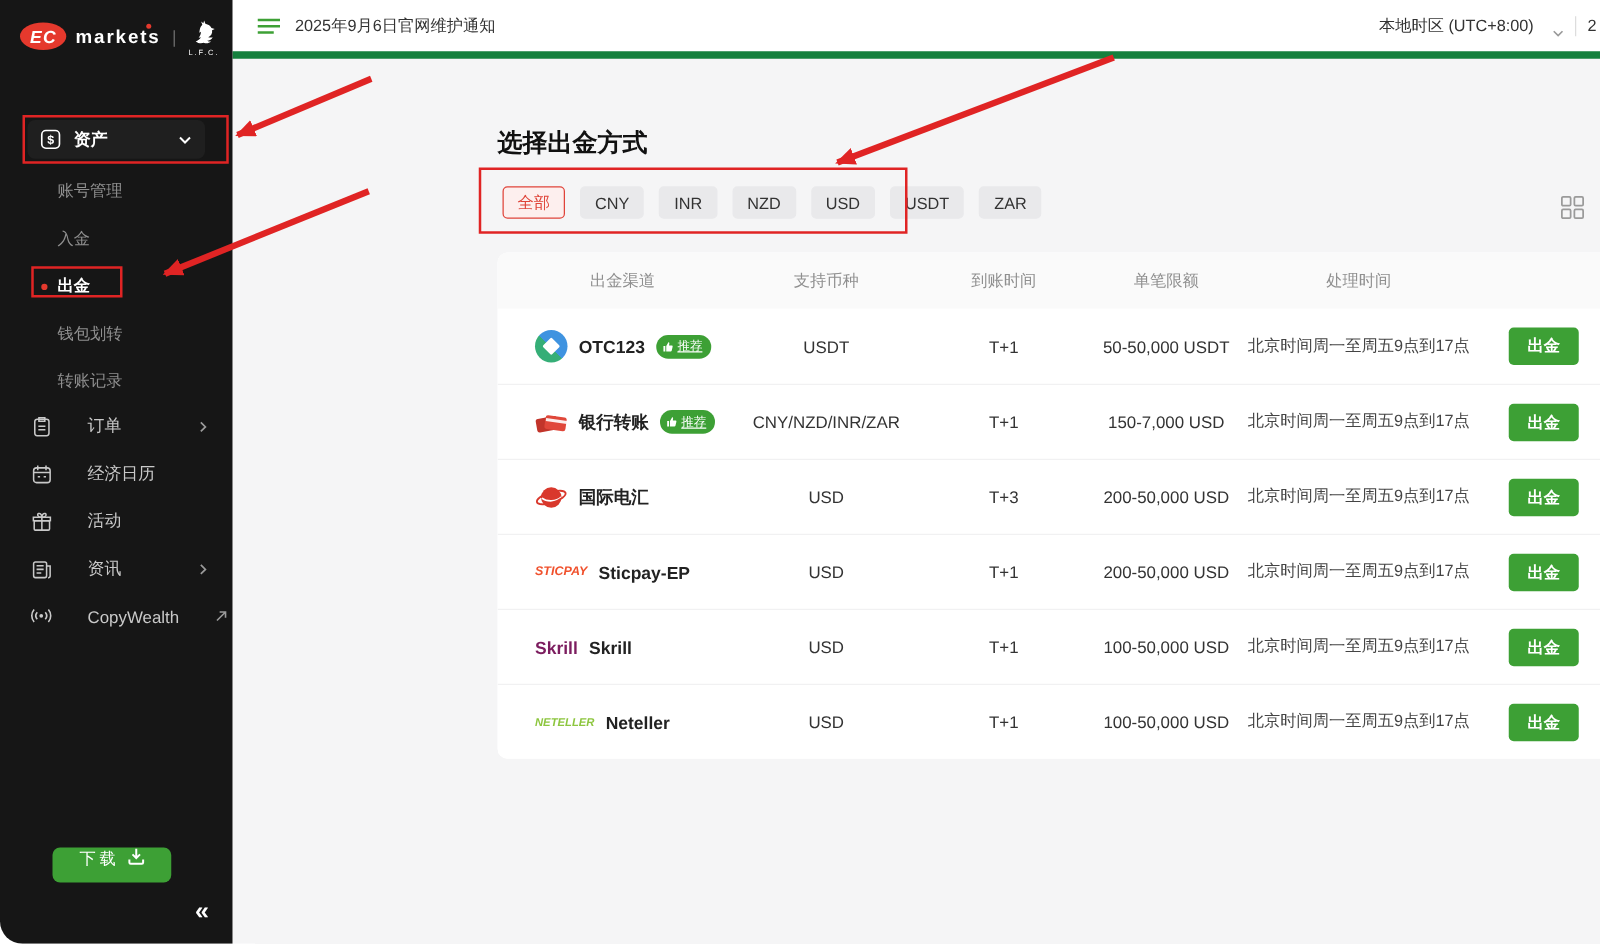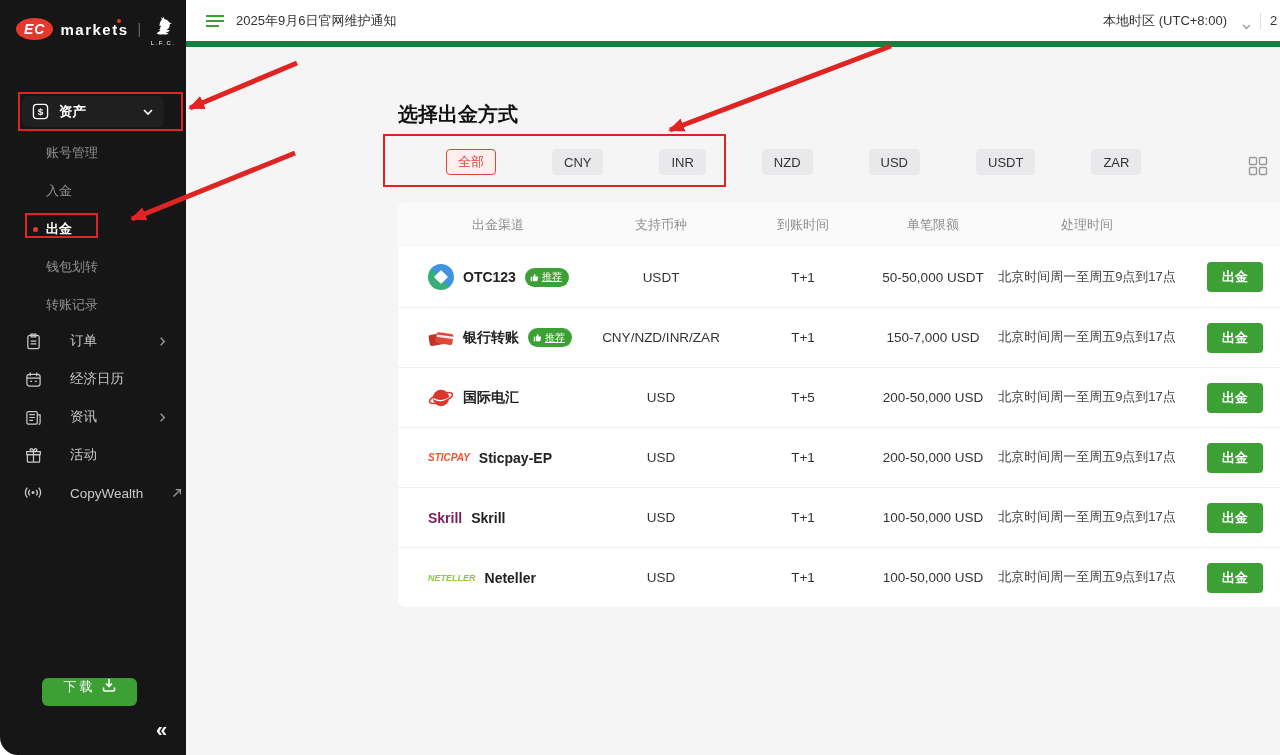--- a/index.html
+++ b/index.html
@@ -53,21 +53,21 @@
   .topbar-right { margin-left:auto; display:flex; align-items:center; gap:9px; color:#333; font-size:13px; }
   .tz { display:flex; align-items:flex-end; gap:15px; cursor:pointer; }
   .vdiv { width:1px; height:16px; background:#ddd; }
   .clipped { width:10px; overflow:hidden; white-space:nowrap; color:#333; }
 
   
   .main-bg { position:absolute; left:186px; top:47px; width:1094px; height:708px; background:#f5f5f6; }
   .page-title { position:absolute; left:398px; top:101px; font-size:20px; font-weight:700; color:#111; z-index:6; }
   .chips { position:absolute; left:402px; top:149px; display:flex; gap:12px; z-index:6; }
   .chip { height:26px; padding:0 11px; display:flex; align-items:center; background:#e9e9eb;
-    border:1px solid #e9e9eb; border-radius:4px; font-size:13px; color:#333; cursor:pointer;margin-left:44px; }
+    border:1px solid #e9e9eb; border-radius:4px; font-size:13px; color:#333; cursor:pointer; }
   .chip.selected { background:#fdefee; border-color:#e0443a; color:#df4338; }
   .grid-icon { position:absolute; left:1248px; top:156px; cursor:pointer; z-index:6; }
 
   .card { position:absolute; left:398px; top:202px; width:882px; height:405px; background:#fff;
     border-radius:8px 0 0 8px; z-index:6; overflow:hidden; }
   .thead, .trow { display:grid; grid-template-columns:200px 126px 158px 102px 206px 1fr; align-items:center; }
   .thead { height:45px; background:#fafafa; color:#8f8f8f; font-size:13px; }
   .thead div { text-align:center; }
   .trow { height:60px; border-top:1px solid #f1f1f2; background:#fff; }
   .cell-channel { display:flex; align-items:center; gap:9px; padding-left:30px; }
@@ -168,42 +168,42 @@
           <rect x="2" y="3.5" width="14" height="12.5" rx="2.5"></rect>
             <path d="M2 7.5h14M5.5 1.5v4M12.5 1.5v4"></path>
             <path d="M5.5 11h2M10.5 11h2"></path>
         </svg>
       </span>
       <span>经济日历</span>
     </div>
     <div class="menu-item">
       <span class="m-icon">
         <svg width="17" height="17" viewBox="0 0 18 18" fill="none" stroke="#c9c9c9" stroke-width="1.3">
+          <rect x="2.5" y="8" width="13" height="8" rx="1"></rect>
+            <path d="M1.8 5h14.4v3H1.8z"></path>
+            <path d="M9 5v11"></path>
+          <path d="M9 5C9 5 6 5 5.5 3.5 5 2 7 1.3 8 2.4 9 3.4 9 5 9 5zM9 5c0 0 3 0 3.5-1.5C13 2 11 1.3 10 2.4 9 3.4 9 5 9 5z"></path>
+        </svg>
+      </span>
+      <span>活动</span>
+    </div>
+    <div class="menu-item">
+      <span class="m-icon">
+        <svg width="17" height="17" viewBox="0 0 18 18" fill="none" stroke="#c9c9c9" stroke-width="1.3">
           <rect x="2" y="2.8" width="11" height="13.2" rx="1.5"></rect>
             <path d="M13 6.2h3v8.3a1.7 1.7 0 01-1.7 1.7"></path>
             <path d="M4.5 6h6M4.5 9h6M4.5 12h4"></path>
         </svg>
       </span>
       <span>资讯</span>
       <span class="right">
         <svg width="11" height="11" viewBox="0 0 12 12" fill="none" stroke="#9a9a9a" stroke-width="1.5">
             <path d="M4 2l4 4-4 4"></path>
           </svg>
       </span>
-    </div>
-    <div class="menu-item">
-      <span class="m-icon">
-        <svg width="17" height="17" viewBox="0 0 18 18" fill="none" stroke="#c9c9c9" stroke-width="1.3">
-          <rect x="2.5" y="8" width="13" height="8" rx="1"></rect>
-            <path d="M1.8 5h14.4v3H1.8z"></path>
-            <path d="M9 5v11"></path>
-          <path d="M9 5C9 5 6 5 5.5 3.5 5 2 7 1.3 8 2.4 9 3.4 9 5 9 5zM9 5c0 0 3 0 3.5-1.5C13 2 11 1.3 10 2.4 9 3.4 9 5 9 5z"></path>
-        </svg>
-      </span>
-      <span>活动</span>
     </div>
     <div class="menu-item">
       <span class="m-icon">
         <svg width="18" height="18" viewBox="0 0 18 18" fill="none" stroke="#c9c9c9" stroke-width="1.3">
           <circle cx="9" cy="8.6" r="1.5" fill="#c9c9c9" stroke="none"></circle>
           <path d="M5.8 5.8a4.3 4.3 0 000 5.6M12.2 5.8a4.3 4.3 0 010 5.6M3.3 3.6a7.6 7.6 0 000 10M14.7 3.6a7.6 7.6 0 010 10"></path>
         </svg>
       </span>
       <span>CopyWealth</span>
       <span class="right">
@@ -328,21 +328,21 @@
   <div class="trow">
     <div class="cell-channel">
       <svg width="26" height="26" viewBox="0 0 26 26">
         <circle cx="13" cy="13" r="8.2" fill="#d9382c"></circle>
         <path d="M5.5 13.5c4 3.2 11.5 3 15.5-.8" stroke="#fff" stroke-width="1.5" fill="none"></path>
         <ellipse cx="13" cy="13" rx="12" ry="4.2" fill="none" stroke="#d9382c" stroke-width="1.5" transform="rotate(-18 13 13)"></ellipse>
       </svg>
       <span class="chan-name">国际电汇</span>
     </div>
     <div class="cell-center">USD</div>
-    <div class="cell-center">T+5</div>
+    <div class="cell-center">T+3</div>
     <div class="cell-center">200-50,000 USD</div>
     <div class="cell-processing">北京时间周一至周五9点到17点</div>
     <div>
         <button class="withdraw-btn">出金</button>
       </div>
   </div>
 
   <div class="trow">
     <div class="cell-channel">
       <span class="logo-sticpay">STICPAY</span>

